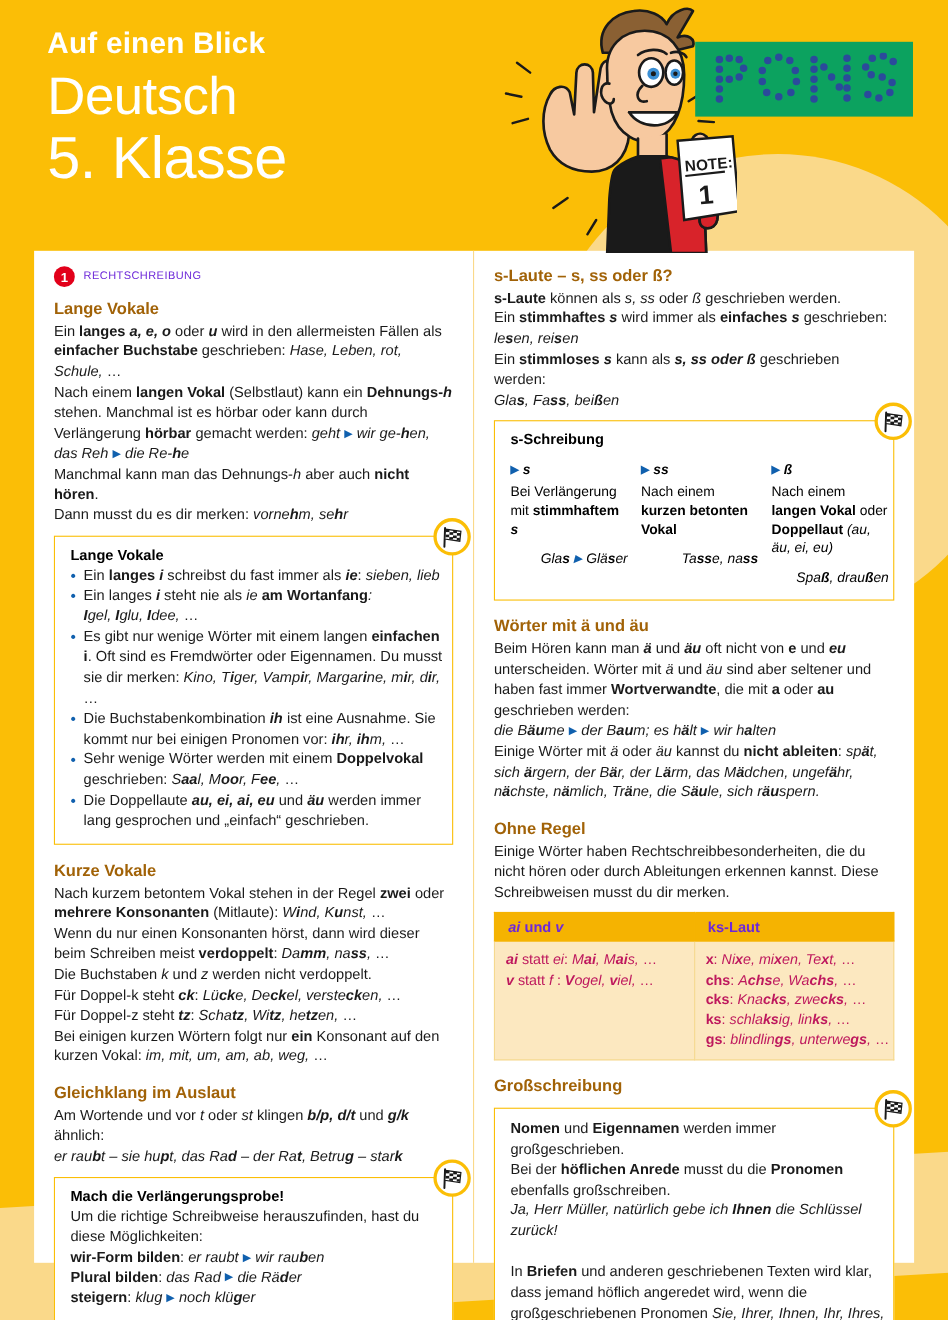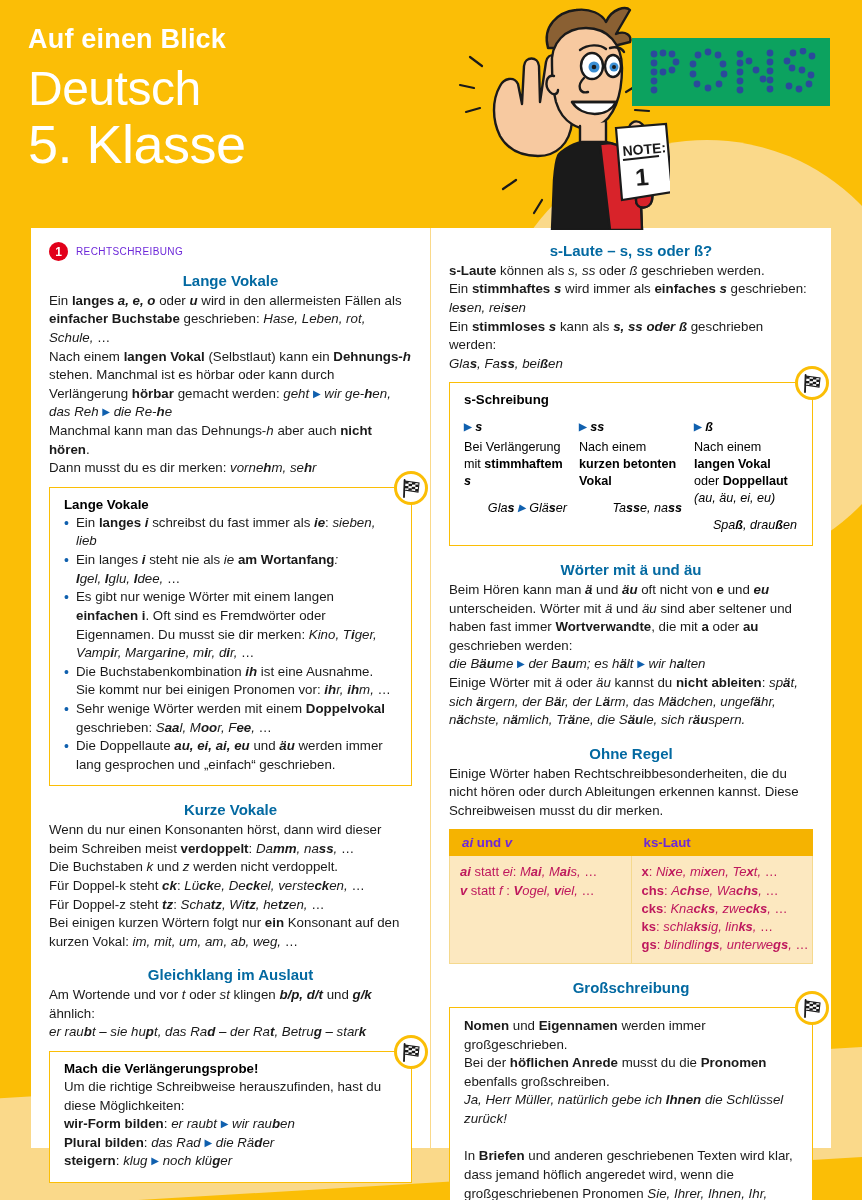--- a/index.html
+++ b/index.html
@@ -21,21 +21,21 @@
   #bg-blob-bottom {
     position: absolute; left: -30px; bottom: -10px;
     width: 1020px; height: 110px;
     background: #FAD98A; z-index: 0;
     transform: skewY(-3.4deg); transform-origin: left bottom;
   }
 
   
   #header {
     position: relative; z-index: 3;
-    height: 288px; padding: 26px 0 0 28px;
+    height: 288px; padding: 26px 0 0 43px;
     color: #fff;
   }
   #title-kicker {
     font-size: 27px; font-weight: bold; letter-spacing: .2px;
     line-height: 1; margin-bottom: 12px;
   }
   #title-main {
     font-size: 48px; font-weight: normal; line-height: 1.02;
     letter-spacing: -.5px; margin-bottom: 2px;
   }
@@ -76,37 +76,37 @@
     background: #E2001A; color: #fff;
     font-size: 12px; font-weight: bold;
     display: flex; align-items: center; justify-content: center;
     flex: 0 0 auto; line-height: 1;
   }
   .sec-title {
     color: #6d28d9; font-size: 10px; font-weight: normal;
     letter-spacing: .4px;
   }
   h3.blue {
-    color: #0369a1; font-size: 15px; font-weight: bold;
-    margin: 0 0 1px 0; line-height: 1.25; text-align: center;
+    color: #a16207; font-size: 15px; font-weight: bold;
+    margin: 0 0 1px 0; line-height: 1.25;
   }
   h3.blue.spaced { margin-top: 15px; }
   p.body {
     margin: 0; font-size: 13.3px; line-height: 1.40;
     color: #1a1a1a;
   }
   .it { font-style: italic; }
   .bi { font-style: italic; font-weight: bold; }
   .b  { font-weight: bold; }
   .arrow { color: #1060AE; font-size: 10px; vertical-align: 1px; }
 
   
   .hibox {
     position: relative; border: 1.5px solid #FBBE06;
-    margin-top: 9px; padding: 9px 15px 11px 14px;
+    margin-top: 9px; padding: 9px 4px 11px 14px;
     background: #fff;
   }
   .hibox-title { font-size: 13.3px; font-weight: bold; margin: 0 0 2px 0; }
   ul.bullets { margin: 0; padding: 0; list-style: none; }
   ul.bullets li {
     font-size: 13.3px; line-height: 1.40; color: #1a1a1a;
     padding-left: 12px; position: relative; margin-bottom: 0px;
   }
   ul.bullets li::before {
     content: "•"; position: absolute; left: 0; top: 0;
@@ -325,20 +325,21 @@
           <li>Ein langes <span class="bi">i</span> steht nie als <span class="it">ie</span> <b>am Wortanfang</b><span class="it">:</span><br><span class="it"><b>I</b>gel, <b>I</b>glu, <b>I</b>dee,</span> …</li>
           <li>Es gibt nur wenige Wörter mit einem langen <b>einfachen i</b>. Oft sind es Fremdwörter oder Eigennamen. Du musst sie dir merken: <span class="it">Kino, T<b>i</b>ger, Vamp<b>i</b>r, Margar<b>i</b>ne, m<b>i</b>r, d<b>i</b>r,</span> …</li>
           <li>Die Buchstabenkombination <span class="bi">ih</span> ist eine Ausnahme. Sie kommt nur bei einigen Pronomen vor: <span class="bi">ih</span><span class="it">r,</span> <span class="bi">ih</span><span class="it">m,</span> …</li>
           <li>Sehr wenige Wörter werden mit einem <b>Doppelvokal</b> geschrieben: <span class="it">S<b>aa</b>l, M<b>oo</b>r, F<b>ee</b>,</span> …</li>
           <li>Die Doppellaute <span class="bi">au, ei, ai, eu</span> und <span class="bi">äu</span> werden immer lang gesprochen und „einfach“ geschrieben.</li>
         </ul>
     </div>
 
     <h3 class="blue spaced">Kurze Vokale</h3>
     <div>
+        <p class="body">Nach kurzem betontem Vokal stehen in der Regel <b>zwei</b> oder <b>mehrere Konsonanten</b> (Mitlaute): <span class="it">W<b>i</b>nd, K<b>u</b>nst,</span> …</p>
         <p class="body">Wenn du nur einen Konsonanten hörst, dann wird dieser beim Schreiben meist <b>verdoppelt</b>: <span class="it">Da<b>mm</b>, na<b>ss</b>,</span> …</p>
         <p class="body">Die Buchstaben <span class="it">k</span> und <span class="it">z</span> werden nicht verdoppelt.</p>
         <p class="body">Für Doppel-k steht <span class="bi">ck</span>: <span class="it">Lü<b>ck</b>e, De<b>ck</b>el, verste<b>ck</b>en,</span> …</p>
         <p class="body">Für Doppel-z steht <span class="bi">tz</span>: <span class="it">Scha<b>tz</b>, Wi<b>tz</b>, he<b>tz</b>en,</span> …</p>
         <p class="body">Bei einigen kurzen Wörtern folgt nur <b>ein</b> Konsonant auf den kurzen Vokal: <span class="it">im, mit, um, am, ab, weg,</span> …</p>
       </div>
 
     <h3 class="blue spaced">Gleichklang im Auslaut</h3>
     <div>
         <p class="body">Am Wortende und vor <span class="it">t</span> oder <span class="it">st</span> klingen <span class="bi">b/p, d/t</span> und <span class="bi">g/k</span> ähnlich:</p>

